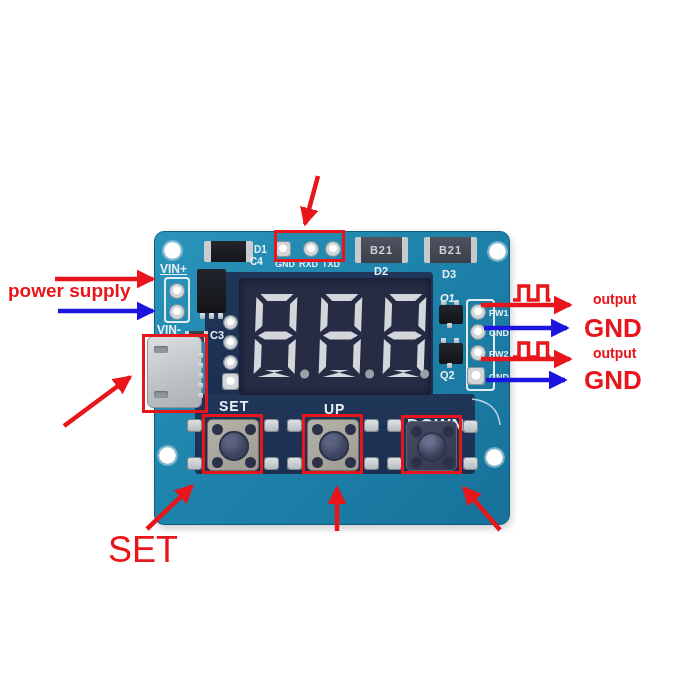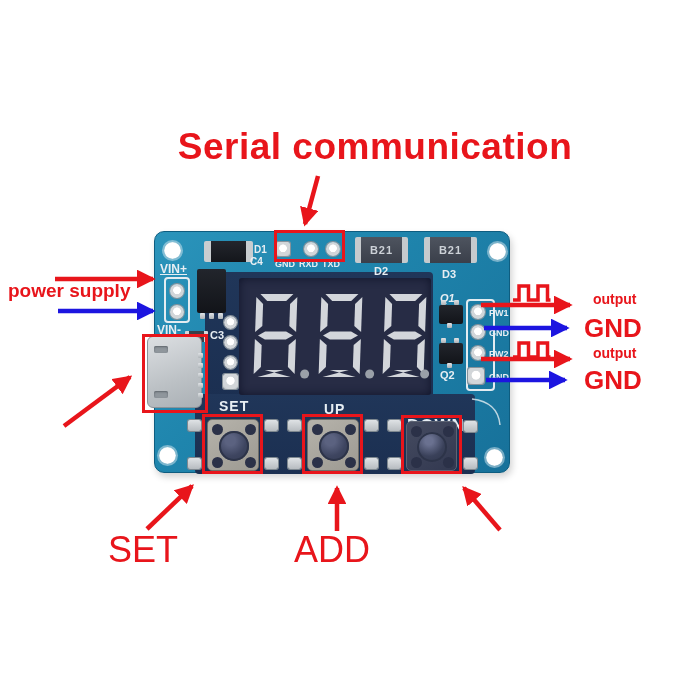--- a/index.html
+++ b/index.html
@@ -15,21 +15,21 @@
   .pwr-big{font-size:29px;font-weight:600;}
   .pwr-small{font-size:19px;font-weight:600;}
   .usb-lab{left:0;top:423px;width:152px;text-align:center;font-size:27px;font-weight:600;line-height:24px;}
   .out-row{display:flex;align-items:baseline;white-space:nowrap;}
   .out-big{font-size:26px;font-weight:700;}
   .out-small{font-size:14px;font-weight:700;margin-left:6px;}
   .gnd-lab{font-size:26px;font-weight:700;}
   .btn-lab{font-size:36px;font-weight:500;}
 
   
-  .board{left:154px;top:231px;width:356px;height:242px;border-radius:10px;
+  .board{left:154px;top:231px;width:356px;height:294px;border-radius:10px;
          background:linear-gradient(135deg,#2b94bb 0%,#1f85ad 40%,#17719a 100%);
          border:1px solid #0e5d80;box-shadow:2px 4px 7px rgba(0,0,0,.18);}
   .navy{background:linear-gradient(180deg,#203659 0%,#1b2f51 100%);border-radius:4px;}
   .hole{background:radial-gradient(circle,#ffffff 0 62%,#e8eef0 70%,#b9cdd6 100%);
         border-radius:50%;width:17px;height:17px;box-shadow:0 0 0 2px rgba(215,232,240,.5);}
   .silk{color:#e7eef3;font-weight:700;white-space:nowrap;}
   .pad{width:14px;height:14px;border-radius:50%;
        background:radial-gradient(circle at 50% 45%,#ffffff 0 34%,#d2d6d9 40% 72%,#a9b0b5 100%);
        box-shadow:0 0 0 1px #87929a;}
   .pad-sq{border-radius:2px;}
@@ -55,38 +55,36 @@
   .resistor{background:#3a3f48;border-left:4px solid #d4d7da;border-right:4px solid #d4d7da;border-radius:1px;}
   .usb{background:linear-gradient(160deg,#dcdfe2,#bcc1c5 60%,#aab0b5);border:1px solid #8b9298;border-radius:6px;}
   .usb .dimple{position:absolute;width:14px;height:7px;border-radius:2px;background:#8f969c;box-shadow:inset 0 1px 2px #5f666c;}
   svg.overlay{position:absolute;left:0;top:0;pointer-events:none;}
 </style>
 </head>
 <body>
 
 <div class="stage">
 
-  <div class="abs red-t title">Serial communication</div>
 
   <div class="abs pwr-row red-t">
       <span class="pwr-small">power supply</span>
   </div>
 
 
   <div class="abs out-row red-t" style="left:587px;top:291px;">
     <span class="out-small">output</span>
   </div>
   <div class="abs gnd-lab red-t" style="left:584px;top:313px;">GND</div>
   <div class="abs out-row red-t" style="left:587px;top:345px;">
     <span class="out-small">output</span>
   </div>
   <div class="abs gnd-lab red-t" style="left:584px;top:365px;">GND</div>
 
   <div class="abs btn-lab red-t" style="left:108px;top:529px;">SET</div>
-  <div class="abs btn-lab red-t" style="left:294px;top:529px;">ADD</div>
 
   <div class="abs board">
 
     <div class="abs navy" style="left:50px;top:40px;width:228px;height:130px;"></div>
     <div class="abs navy" style="left:40px;top:162px;width:280px;height:80px;"></div>
 
     <div class="abs hole" style="left:9px;top:10px;"></div>
     <div class="abs hole" style="left:334px;top:11px;"></div>
     <div class="abs hole" style="left:4px;top:215px;"></div>
     <div class="abs hole" style="left:331px;top:217px;"></div>

